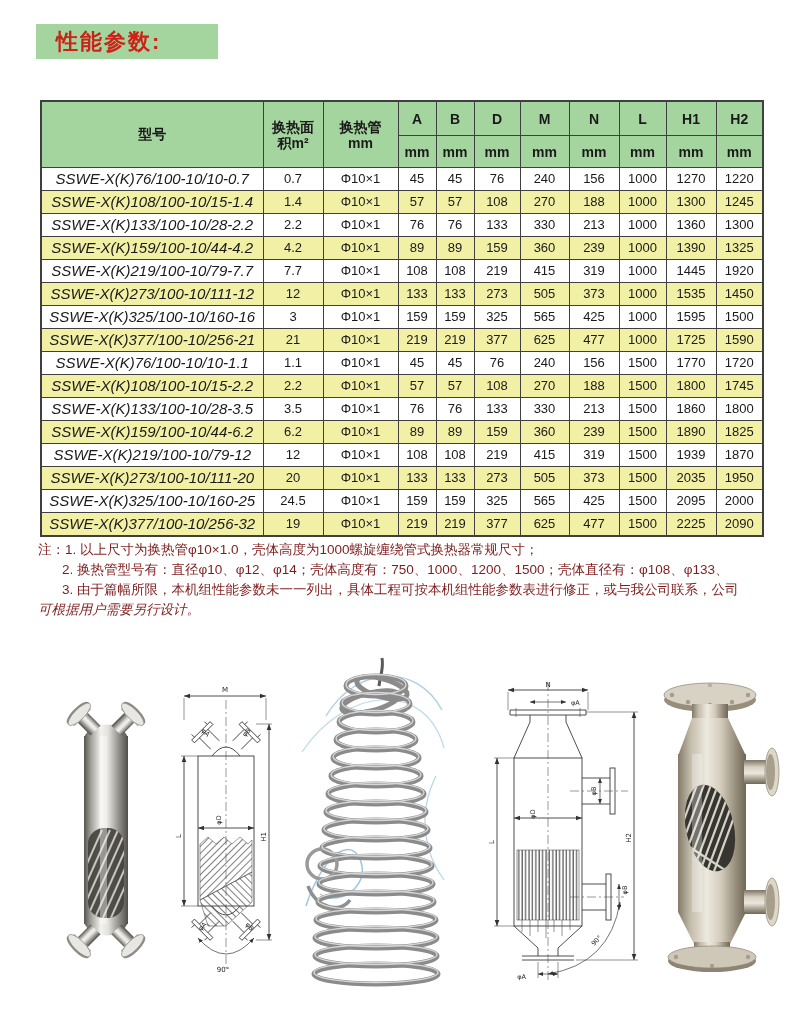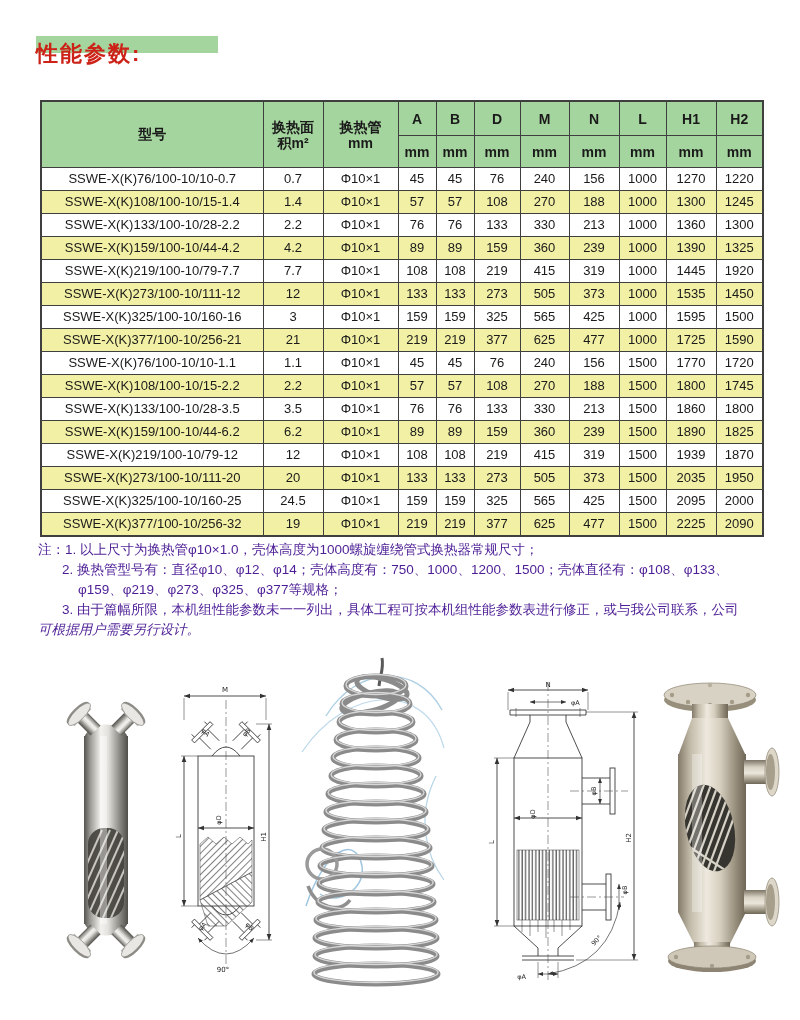--- a/index.html
+++ b/index.html
@@ -4,38 +4,38 @@
 <style>
   :root{
     --header-green:#a5d59e;
     --row-yellow:#f2f0a4;
     --title-red:#cc2218;
     --border:#3f3f3f;
   }
   html,body{margin:0;padding:0;background:#ffffff;}
   .page{position:relative;width:800px;height:1020px;background:#ffffff;overflow:hidden;
         font-family:"Liberation Sans","DejaVu Sans",sans-serif;color:#1a1a1a;}
-  .title-badge{position:absolute;left:36px;top:36px;width:182px;height:17px;
+  .title-badge{position:absolute;left:36px;top:24px;width:182px;height:35px;
         background:var(--header-green);color:var(--title-red);
-        font-size:22px;font-weight:bold;line-height:35px;padding-left:0;
+        font-size:22px;font-weight:bold;line-height:35px;padding-left:20px;
         box-sizing:border-box;letter-spacing:2px;}
   table.perf{position:absolute;left:40px;top:100px;border-collapse:collapse;table-layout:fixed;
         border:2px solid var(--border);}
   table.perf th,table.perf td{border:1px solid var(--border);text-align:center;padding:0;
         white-space:nowrap;overflow:hidden;}
   table.perf thead th{background:var(--header-green);font-weight:bold;font-size:14px;}
   th.model-h{font-size:15px;}
   th.two-line{font-size:13px;line-height:16px;}
   th.dim-h{height:33px;}
   th.unit-h{height:31px;font-size:12px;font-weight:bold;}
   table.perf tbody td{height:22px;font-size:13px;line-height:22px;background:#ffffff;}
-  table.perf tbody td.model{font-size:13px;}
+  table.perf tbody td.model{font-size:15px;font-style:italic;}
   table.perf tbody tr.alt td{background:var(--row-yellow);}
   .notes{position:absolute;left:38px;top:540px;width:728px;font-size:13.5px;
-        line-height:20px;color:#4c1d95;}
+        line-height:20px;color:#7f1d1d;}
   .fig{position:absolute;}
   .fig text{font-family:"DejaVu Sans","Liberation Sans",sans-serif;fill:#1e1e1e;}
 </style>
 </head>
 <body>
 
 <div class="page">
 
   <div class="title-badge">性能参数:</div>
 
@@ -292,21 +292,20 @@
           <td>1500</td>
           <td>2225</td>
           <td>2090</td>
         </tr>
       </tbody>
   </table>
 
   <div class="notes">
       <div style="padding-left: 0px;">注：1. 以上尺寸为换热管φ10×1.0，壳体高度为1000螺旋缠绕管式换热器常规尺寸；</div>
       <div style="padding-left: 24px;">2. 换热管型号有：直径φ10、φ12、φ14；壳体高度有：750、1000、1200、1500；壳体直径有：φ108、φ133、</div>
-      <div style="padding-left: 40px;">φ159、φ219、φ273、φ325、φ377等规格；</div>
       <div style="padding-left: 24px;">3. 由于篇幅所限，本机组性能参数未一一列出，具体工程可按本机组性能参数表进行修正，或与我公司联系，公司</div>
       <div style="padding-left: 0px; font-style: italic;">可根据用户需要另行设计。</div>
     </div>
 
   <svg class="fig" style="left:48px;top:680px" width="115" height="300" viewBox="0 0 115 300">
     <defs>
       <linearGradient id="gmA" x1="0" y1="0" x2="1" y2="0">
         <stop offset="0" stop-color="#55534d"></stop>
           <stop offset="0.15" stop-color="#9f9d97"></stop>
         <stop offset="0.38" stop-color="#f3f2ef"></stop>

